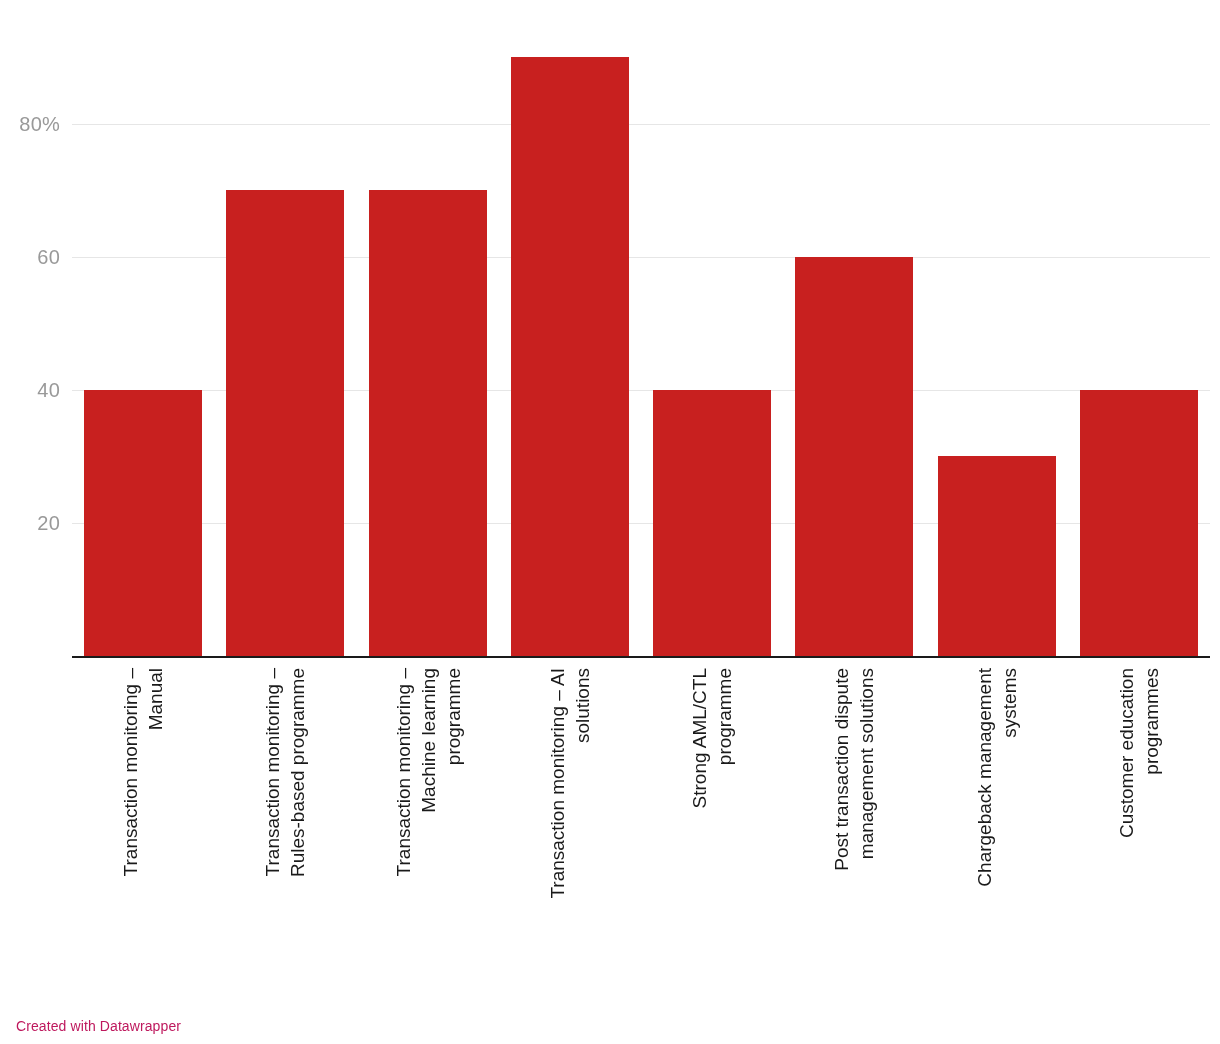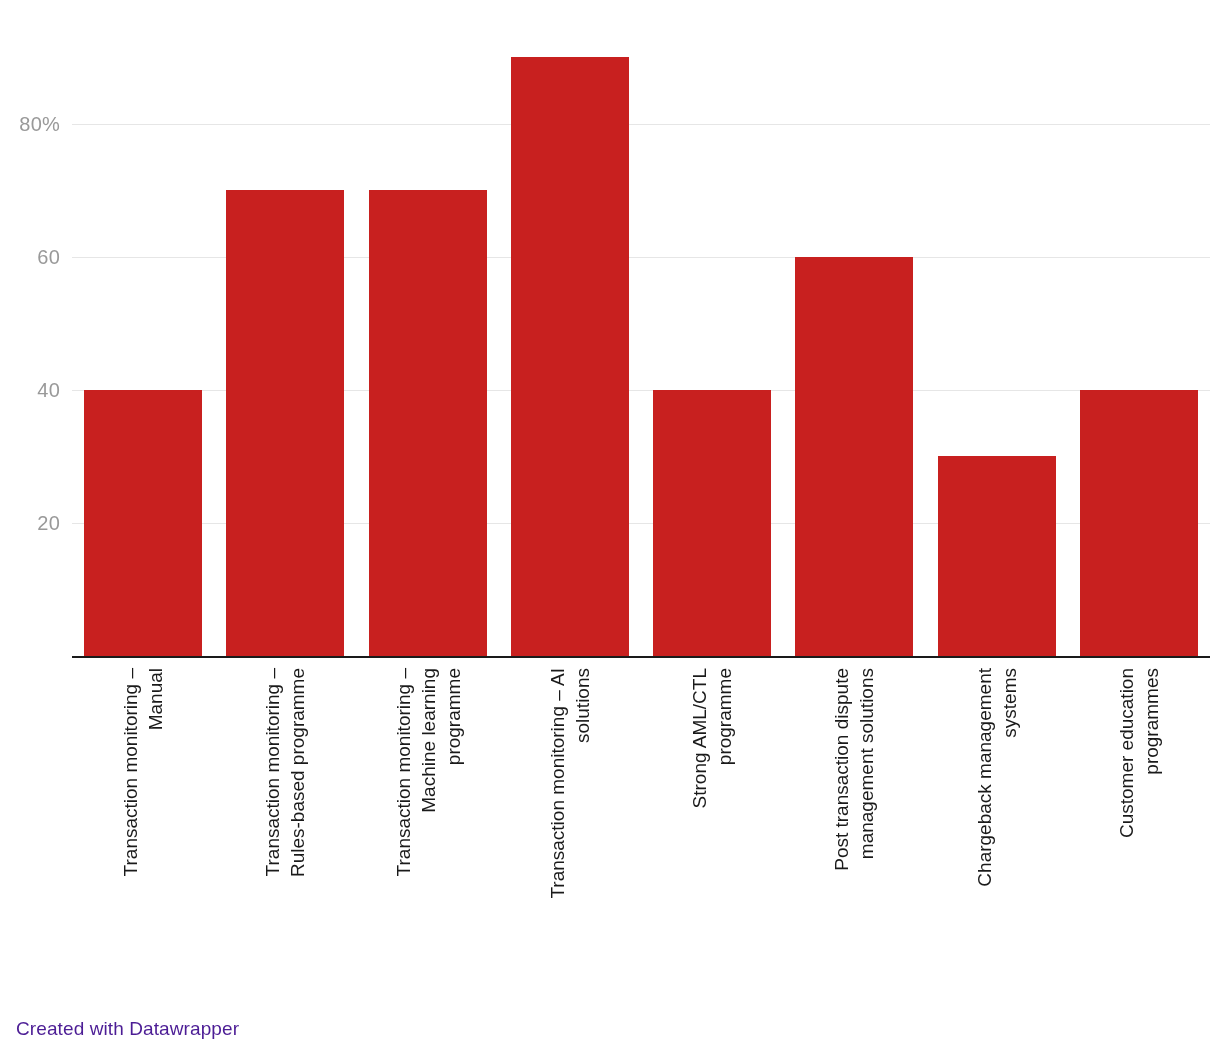--- a/index.html
+++ b/index.html
@@ -109,22 +109,22 @@
     line-height: 25px;
     color: #1a1a1a;
     white-space: pre-line;
   }
 
   
   .footer {
     position: absolute;
     left: 16px;
     top: 1008px;
-    font-size: 19px;
-    color: #4c1d95;
+    font-size: 14px;
+    color: #be185d;
     letter-spacing: 0.1px;
   }
 </style>
 </head>
 <body>
 
 <div id="chart-root">
 
   <div class="plot-area">
     <div id="gridlines">

